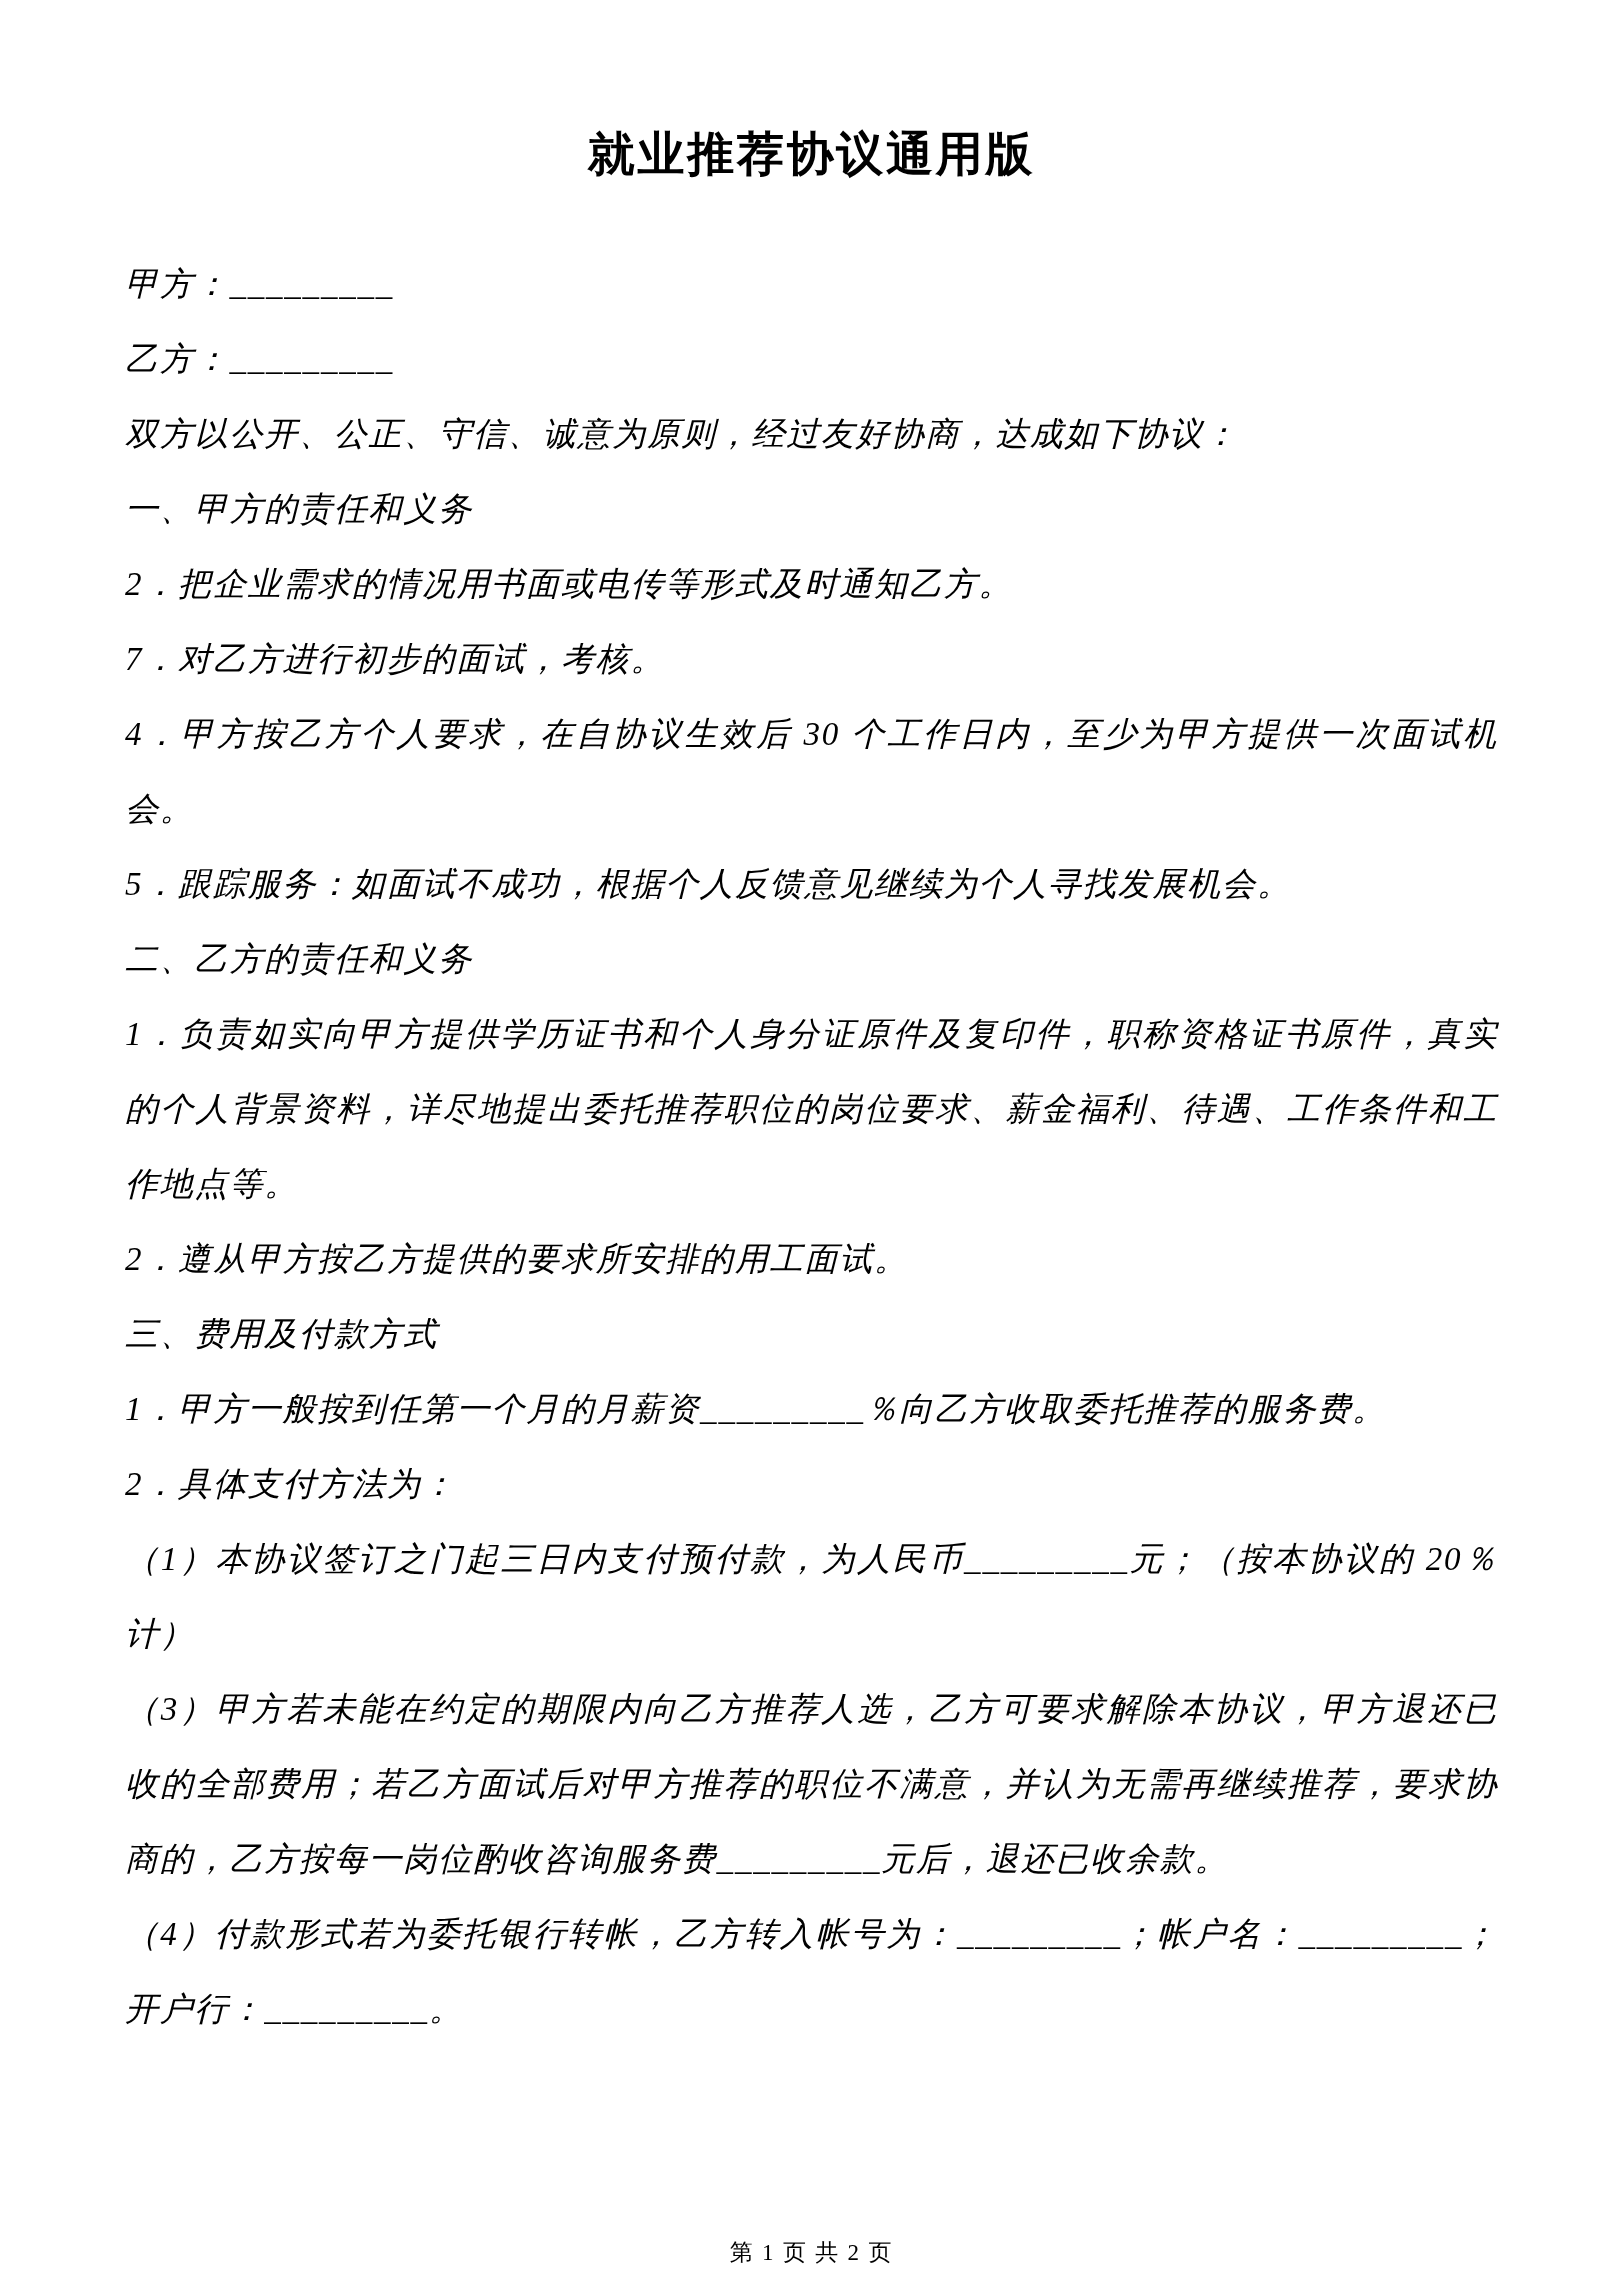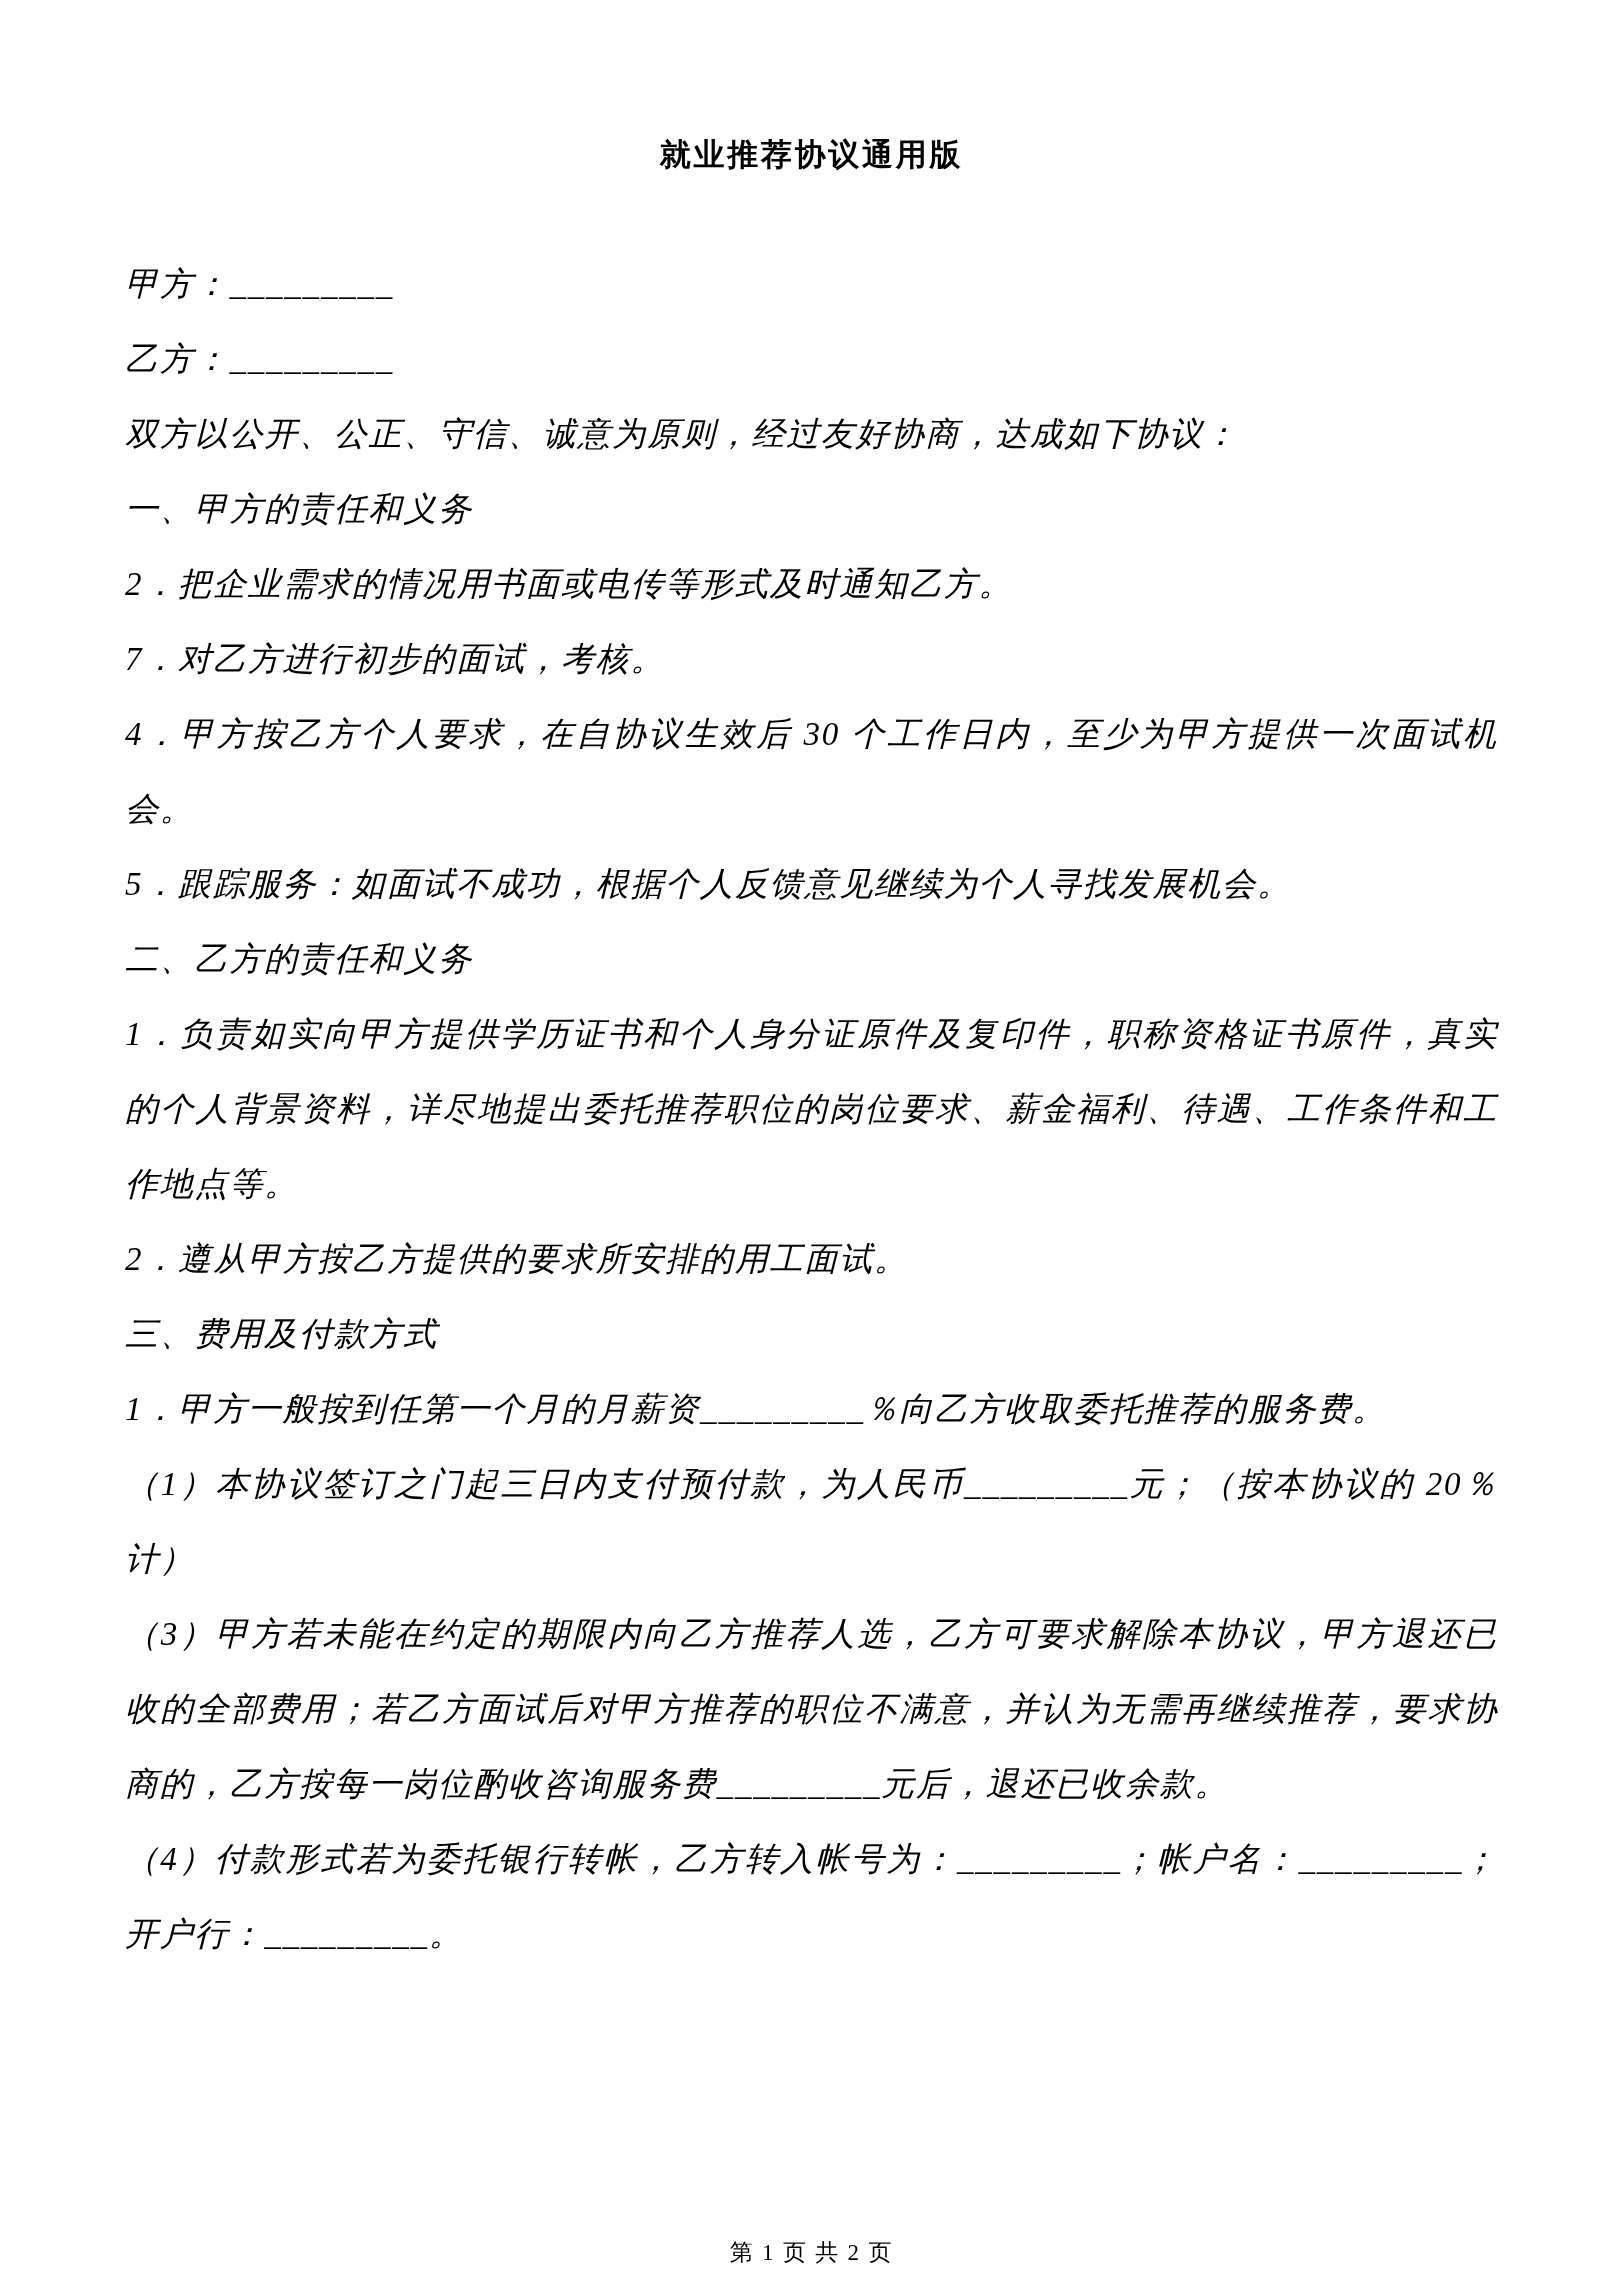--- a/index.html
+++ b/index.html
@@ -14,21 +14,21 @@
     height: 2294px;
     background: #ffffff;
     color: #000000;
     font-family: "Liberation Serif", "DejaVu Serif", serif;
     padding: 127px 125px 0 125px;
     overflow: hidden;
   }
   .doc-title {
     margin: 0;
     text-align: center;
-    font-size: 31px;
+    font-size: 47px;
     font-weight: 700;
     letter-spacing: 2.7px;
     line-height: 55px;
   }
   .doc-body {
     margin-top: 65px;
     font-size: 33px;
     line-height: 75px;
     letter-spacing: 1.8px;
     text-align: justify;
@@ -62,20 +62,21 @@
       <p class="para">一、甲方的责任和义务</p>
       <p class="para">2．把企业需求的情况用书面或电传等形式及时通知乙方。</p>
       <p class="para">7．对乙方进行初步的面试，考核。</p>
       <p class="para">4．甲方按乙方个人要求，在自协议生效后 30 个工作日内，至少为甲方提供一次面试机会。</p>
       <p class="para">5．跟踪服务：如面试不成功，根据个人反馈意见继续为个人寻找发展机会。</p>
       <p class="para">二、乙方的责任和义务</p>
       <p class="para">1．负责如实向甲方提供学历证书和个人身分证原件及复印件，职称资格证书原件，真实的个人背景资料，详尽地提出委托推荐职位的岗位要求、薪金福利、待遇、工作条件和工作地点等。</p>
       <p class="para">2．遵从甲方按乙方提供的要求所安排的用工面试。</p>
       <p class="para">三、费用及付款方式</p>
       <p class="para">1．甲方一般按到任第一个月的月薪资_________％向乙方收取委托推荐的服务费。</p>
+      <p class="para">2．具体支付方法为：</p>
       <p class="para">（1）本协议签订之门起三日内支付预付款，为人民币_________元；（按本协议的 20％计）</p>
       <p class="para">（3）甲方若未能在约定的期限内向乙方推荐人选，乙方可要求解除本协议，甲方退还已收的全部费用；若乙方面试后对甲方推荐的职位不满意，并认为无需再继续推荐，要求协商的，乙方按每一岗位酌收咨询服务费_________元后，退还已收余款。</p>
       <p class="para">（4）付款形式若为委托银行转帐，乙方转入帐号为：_________；帐户名：_________；开户行：_________。</p>
     </div>
 
   <div class="page-footer">第 1 页 共 2 页</div>
 </div>
 
 
 </body></html>

